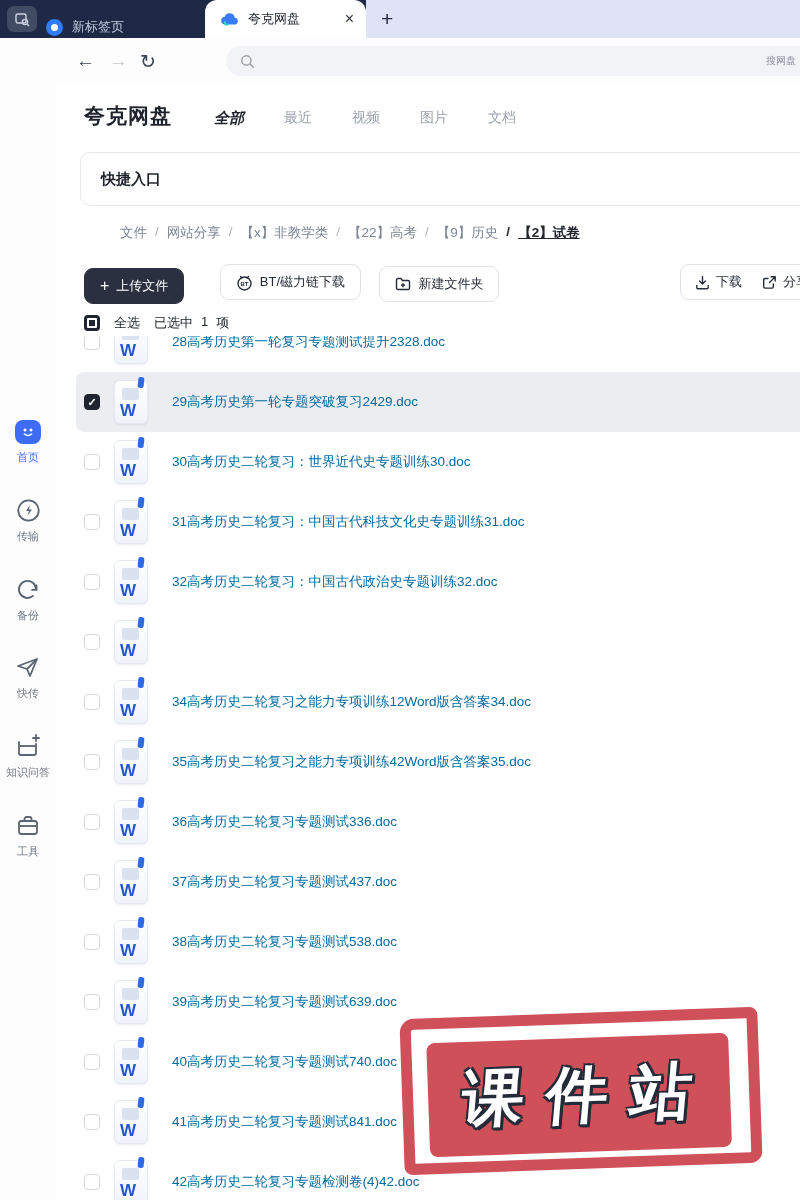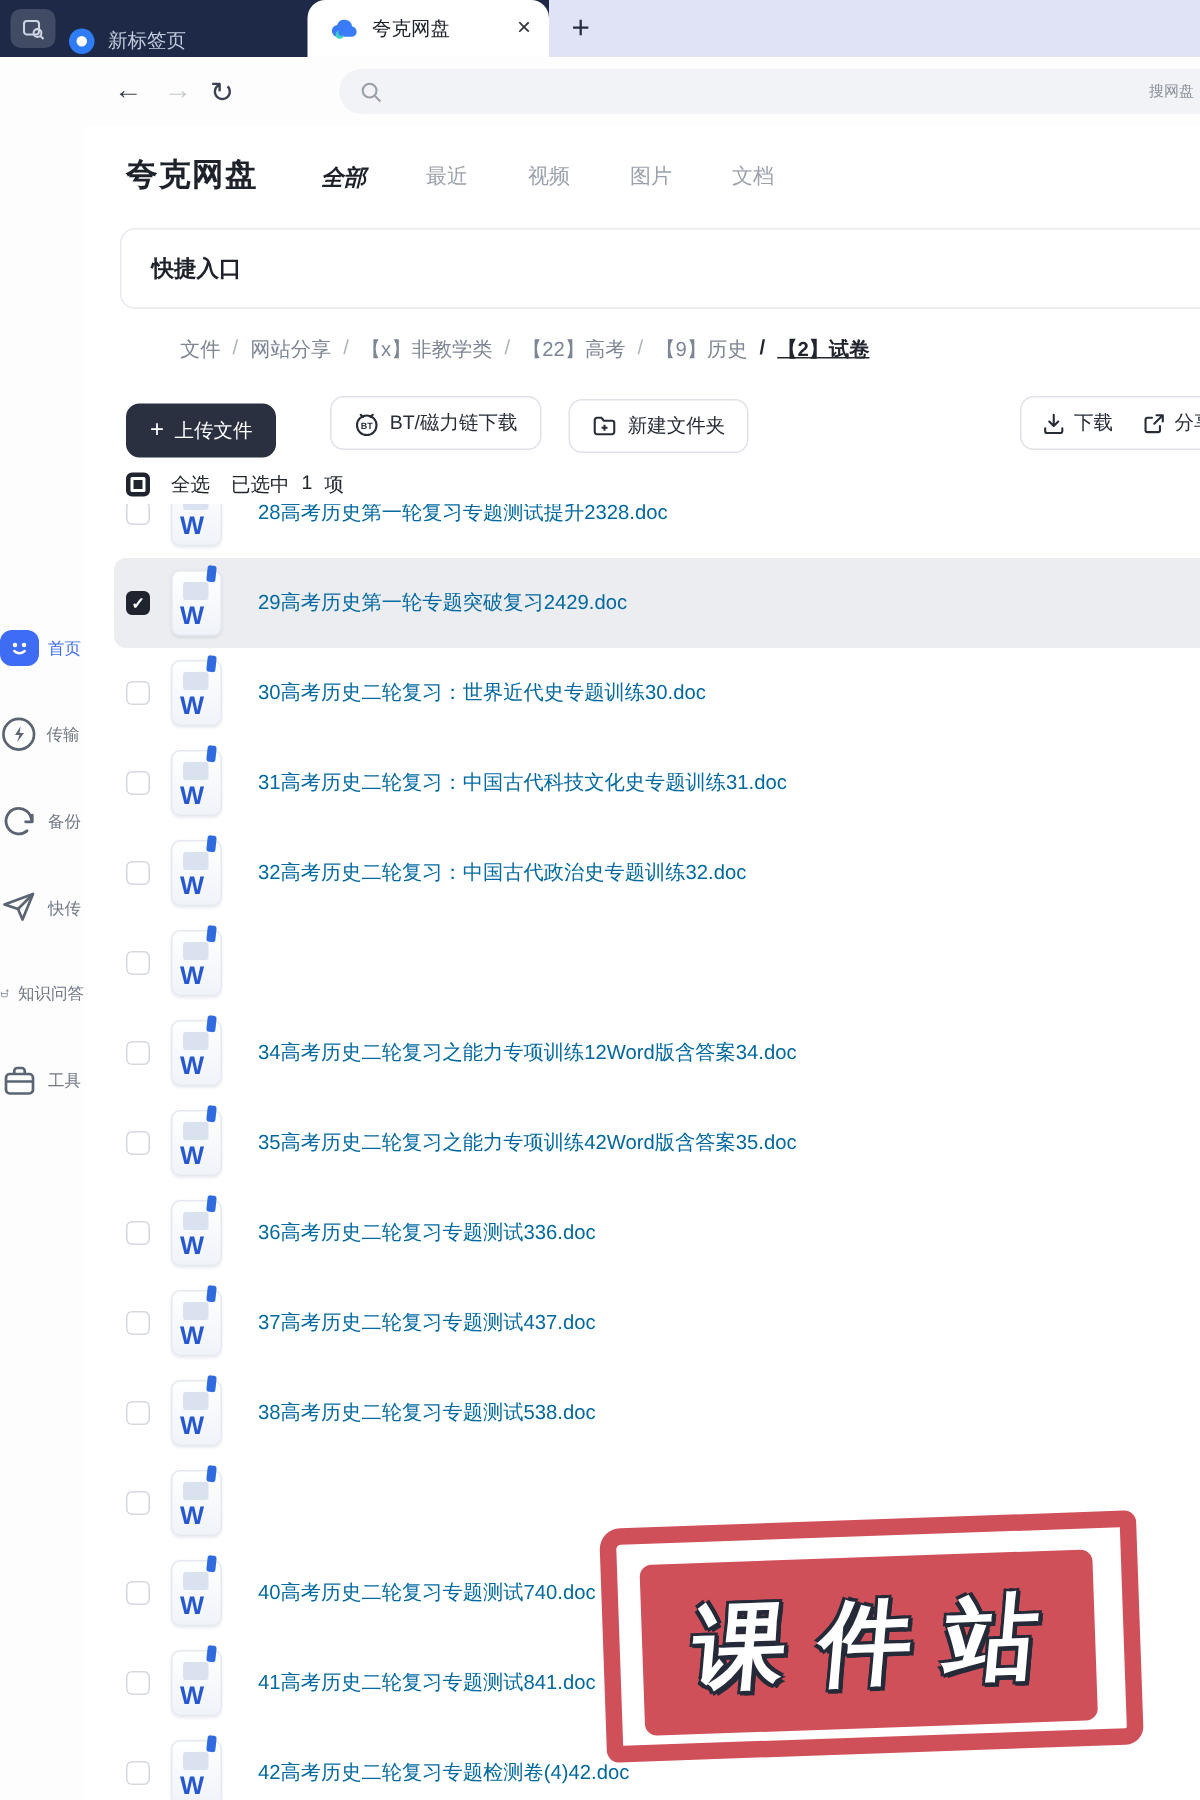--- a/index.html
+++ b/index.html
@@ -28,21 +28,21 @@
   .ic-back { left:76px; }
   .ic-fwd  { left:109px; color:#c5c9d1; }
   .ic-refresh { left:140px; }
   .searchbar { position:absolute; left:226px; top:8px; right:-24px; height:30px; border-radius:15px;
     background:#f2f3f6; display:flex; align-items:center; padding:0 14px; }
   .search-ph { position:absolute; right:28px; color:#8b919c; font-size:10px; }
 
   
   .sidebar { position:absolute; left:0; top:84px; width:56px; bottom:0; background:#fdfdfe; }
   .side-items { position:absolute; top:336px; left:0; width:56px; display:flex; flex-direction:column; gap:33px; }
-  .side-item { display:flex; flex-direction:row; align-items:center; gap:6px; cursor:default; }
+  .side-item { display:flex; flex-direction:column; align-items:center; gap:6px; cursor:default; }
   .side-item .lbl { font-size:11px; color:#707885; white-space:nowrap; }
   .side-item.active .lbl { color:#3e6cf5; }
   .home-badge { width:26px; height:24px; border-radius:8px; background:#3e6cf5; display:flex; align-items:center; justify-content:center; }
 
   
   .content { position:absolute; left:56px; top:84px; right:0; bottom:0; }
   .page-head { position:absolute; left:28px; top:18px; display:flex; align-items:baseline; gap:42px; }
   .page-title { font-size:21px; font-weight:800; color:#1e222b; letter-spacing:1px; }
   .view-tabs { display:flex; gap:40px; }
   .view-tab { font-size:14px; color:#9ba2ad; cursor:default; }
@@ -374,20 +374,21 @@
     </span>
     <span class="fname">38高考历史二轮复习专题测试538.doc</span>
   </div>
         <div class="file-row">
     <span class="cb"></span>
     <span class="docicon">
       <span class="fold"></span>
       <span class="block"></span>
       <span class="w">W</span>
     </span>
+    <span class="fname">39高考历史二轮复习专题测试639.doc</span>
   </div>
         <div class="file-row">
     <span class="cb"></span>
     <span class="docicon">
       <span class="fold"></span>
       <span class="block"></span>
       <span class="w">W</span>
     </span>
     <span class="fname">40高考历史二轮复习专题测试740.doc</span>
   </div>

